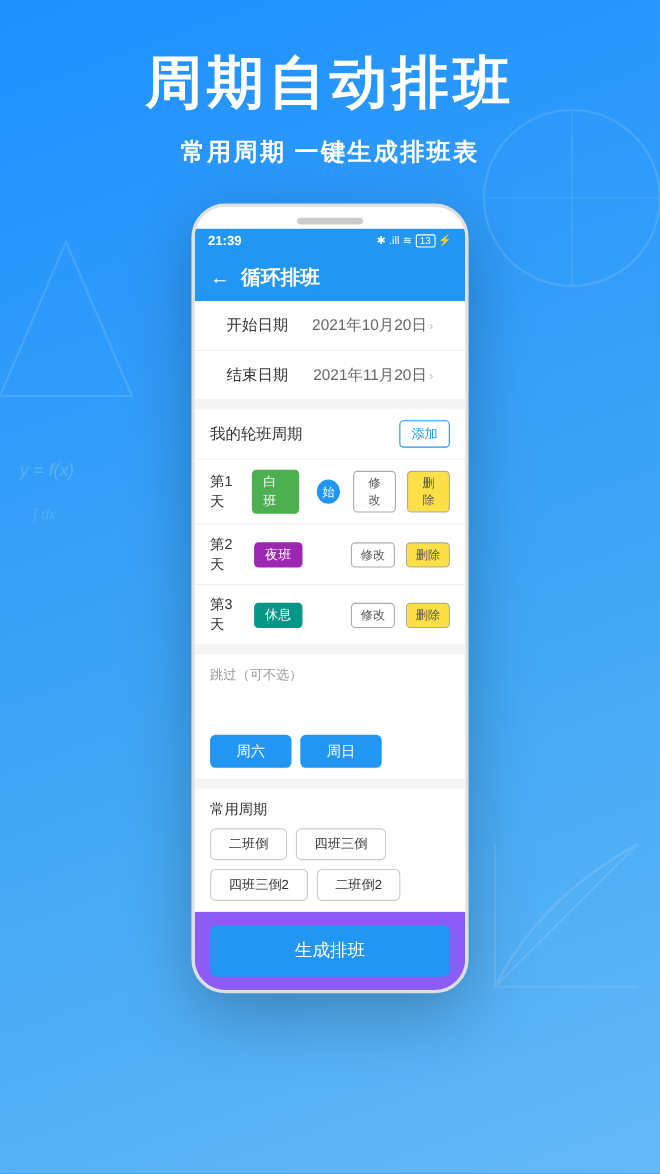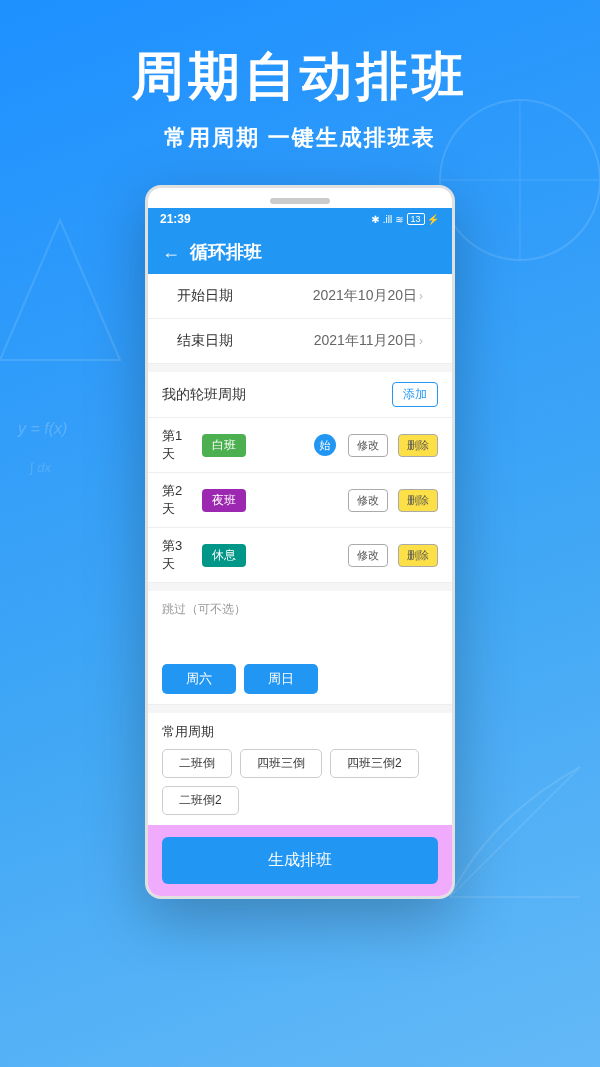--- a/index.html
+++ b/index.html
@@ -53,23 +53,23 @@
 
     
     .phone-wrapper {
       position: relative;
       z-index: 3;
       display: flex;
       justify-content: center;
       margin-top: 32px;
     }
     .phone {
-      width: 310px;
-      background: #fff;
-      border-radius: 16px;
+      width: 252px;
+      background: #fff;
+      border-radius: 31px;
       box-shadow: 0 20px 60px rgba(0,0,0,0.25);
       overflow: hidden;
       border: 3px solid #e0e0e0;
       position: relative;
     }
     .phone-notch {
       width: 60px;
       height: 6px;
       background: #ccc;
       border-radius: 3px;
@@ -268,21 +268,21 @@
       color: #333;
       border-radius: 5px;
       padding: 5px 16px;
       font-size: 12px;
       cursor: pointer;
     }
 
     
     .generate-section {
       padding: 12px 14px;
-      background: #f0abfc;
+      background: #8b5cf6;
     }
     .btn-generate {
       width: 100%;
       background: #2196F3;
       color: #fff;
       border: none;
       border-radius: 6px;
       padding: 13px;
       font-size: 16px;
       font-weight: 500;

